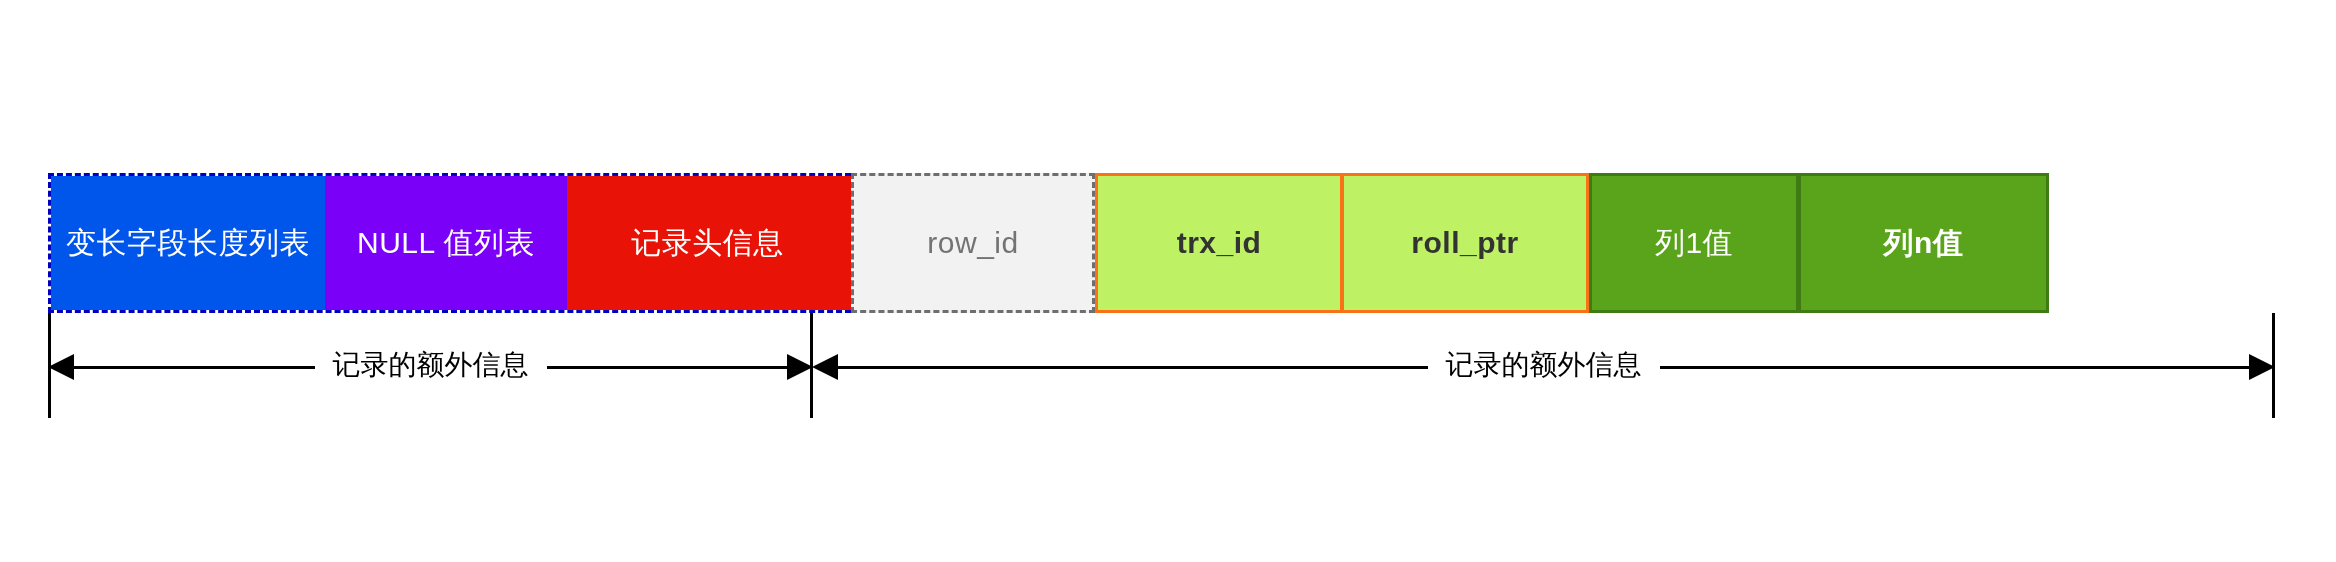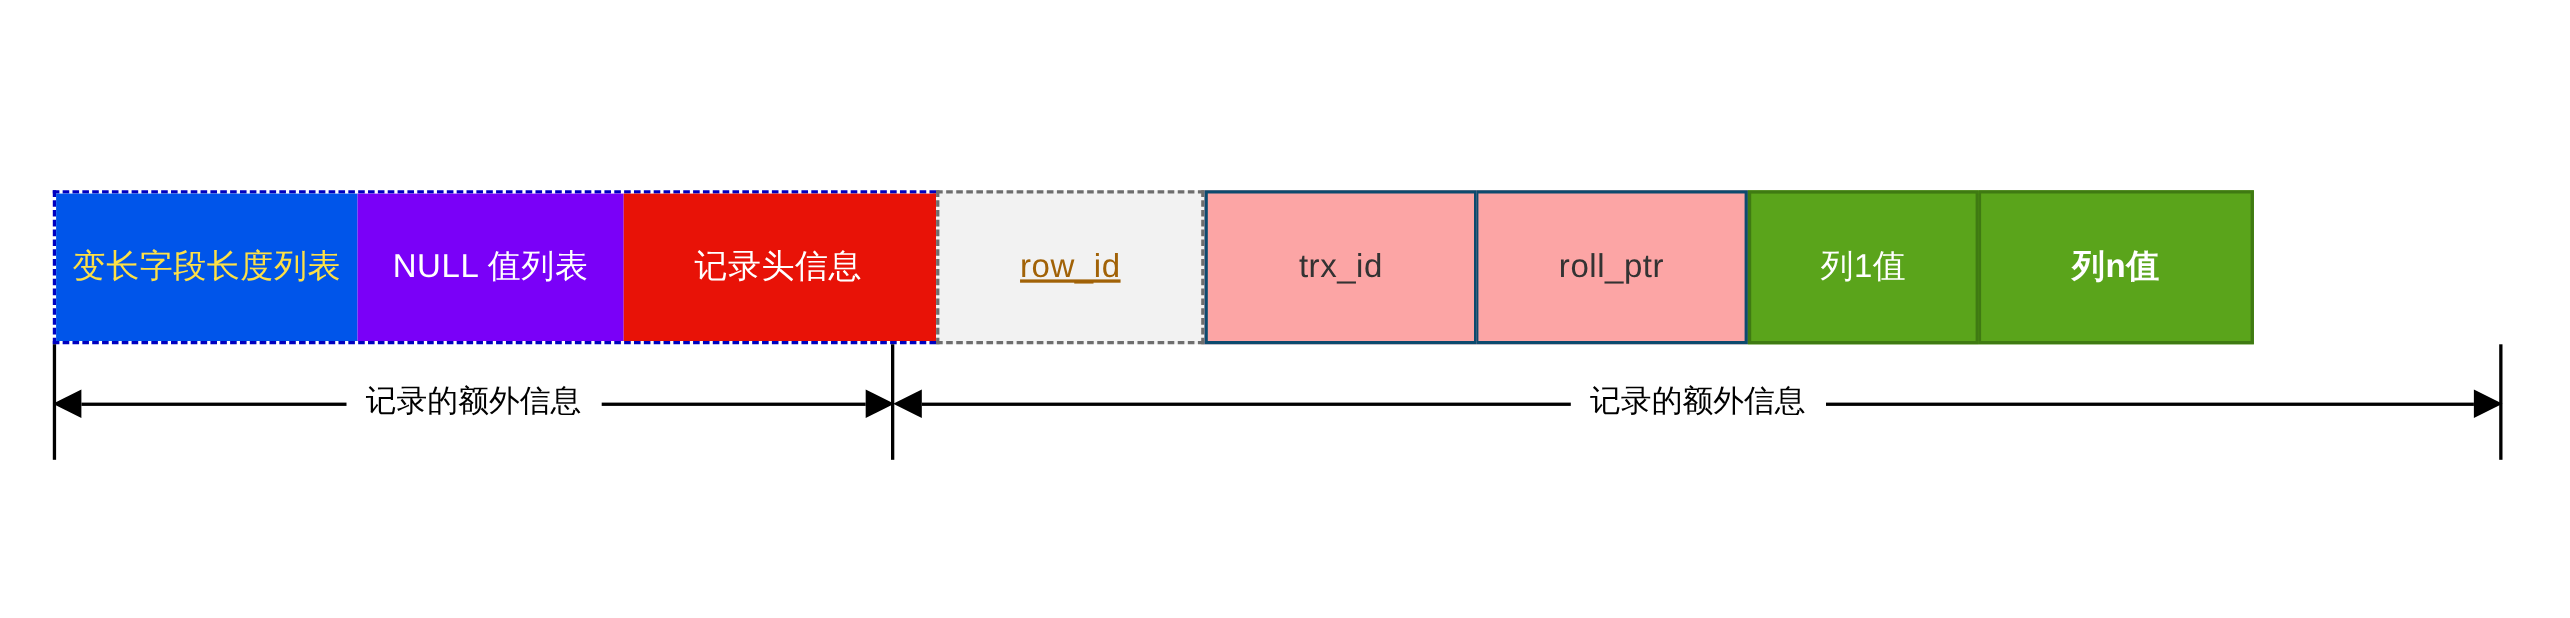--- a/index.html
+++ b/index.html
@@ -47,50 +47,50 @@
   
   .extra-group {
     display: flex;
     box-sizing: border-box;
     border: 3px dashed #0000c0;
     border-right: none;
   }
   .seg-varlen {
     width: 274px;
     background: #0055ea;
-    color: #fde047;
+    color: #ffffff;
   }
   .seg-null {
     width: 242px;
     background: #7a00f8;
     color: #ffffff;
   }
   .seg-header {
     width: 284px;
     background: #e81207;
     color: #ffffff;
     border-right: 3px solid #e81207;
   }
 
   
   .seg-rowid {
     width: 244px;
     background: #f2f2f2;
-    color: #a16207;
+    color: #737373;
     border: 3px dashed #6e6e6e;
-    text-decoration: underline;
   }
 
   
   .seg-trxid,
   .seg-rollptr {
     width: 247px;
-    background: #fca5a5;
+    background: #bef264;
     color: #333333;
-    border: 3px solid #0c4a6e;
+    border: 3px solid #f97316;
+    font-weight: bold;
   }
   .seg-trxid { border-right-width: 2px; }
   .seg-rollptr { border-left-width: 2px; text-align: right; }
 
   
   .seg-green {
     background: #5aa41b;
     color: #ffffff;
     border: 3px solid #3f7a12;
   }

